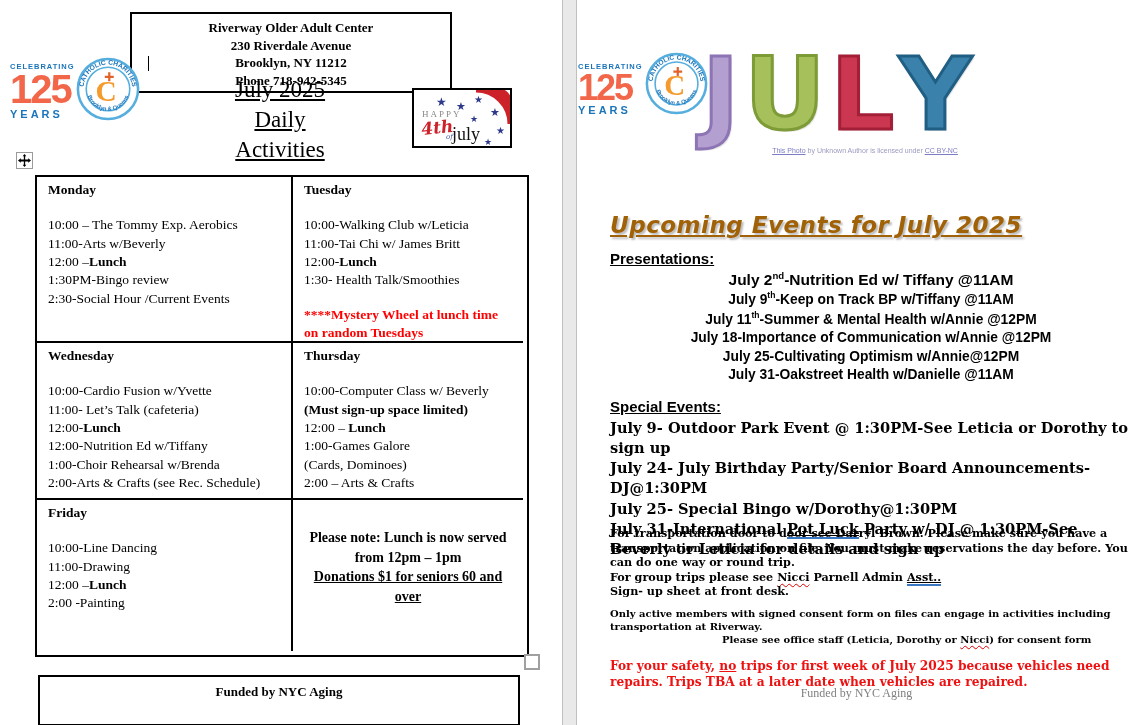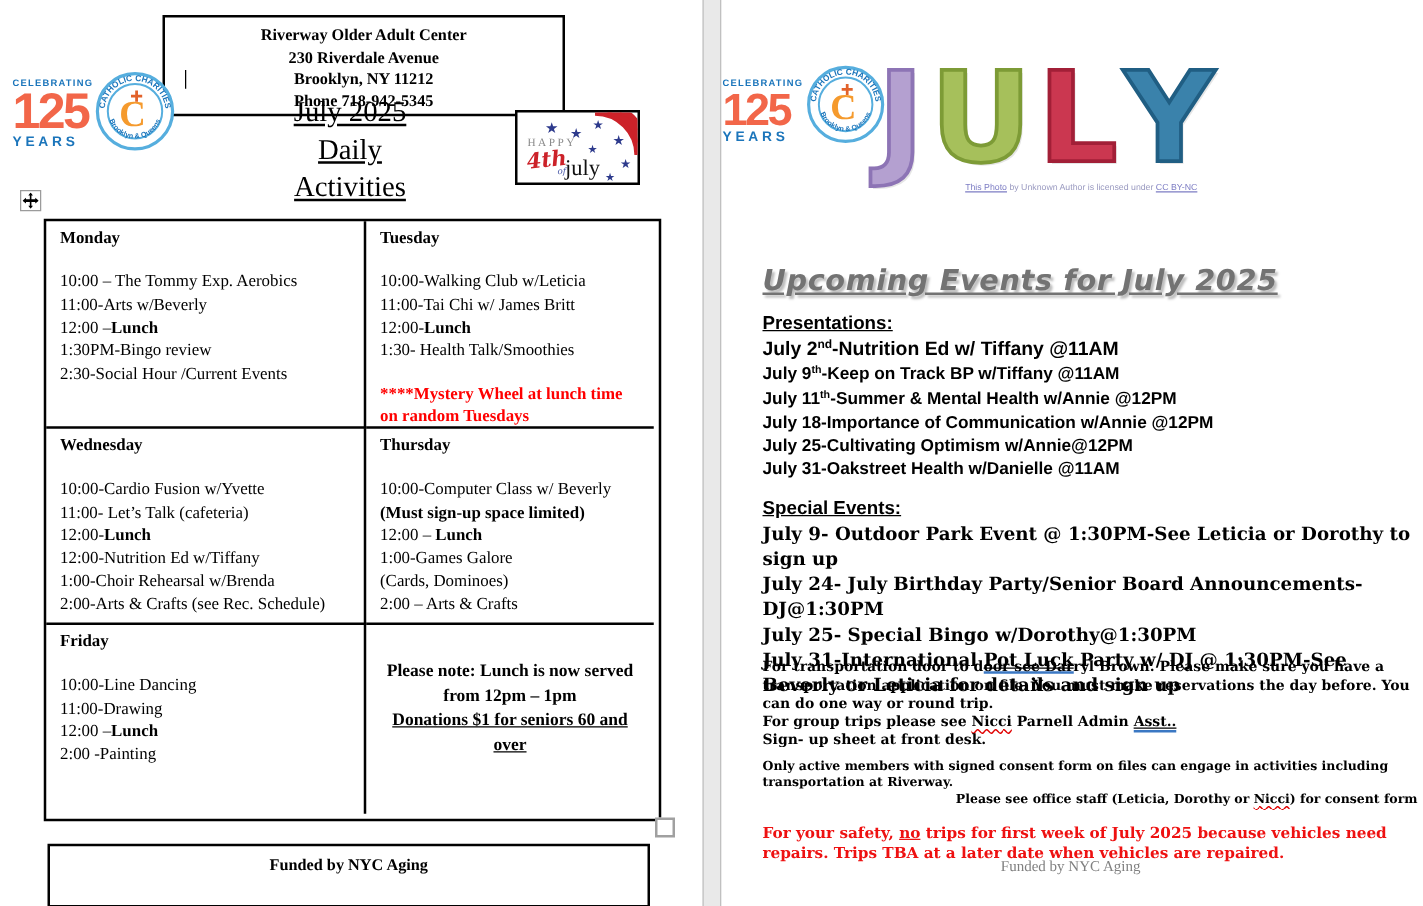--- a/index.html
+++ b/index.html
@@ -40,36 +40,36 @@
   .footer-box{left:38px;top:675px;width:478px;height:40px;border:2px solid #000;text-align:center;
               font-weight:bold;font-size:13px;padding-top:7px;}
   
   .july-word{left:702px;top:42px;width:430px;display:flex;gap:5px;
              font-family:"DejaVu Sans",sans-serif;font-weight:bold;font-size:100px;line-height:1.05;}
   .july-word span{text-shadow:2px 2px 0 rgba(0,0,0,0.10);}
   .attribution{left:700px;top:147px;width:330px;text-align:center;font-size:7px;
                font-family:"Liberation Sans",sans-serif;color:#9a9ac0;}
   .att-link{color:#7d7dc4;text-decoration:underline;}
   .events-heading{left:610px;top:212px;width:480px;font-family:"DejaVu Sans",sans-serif;
-                  font-weight:bold;font-style:italic;font-size:23px;color:#737373;letter-spacing:.5px;
+                  font-weight:bold;font-style:italic;font-size:23px;color:#a16207;letter-spacing:.5px;
                   text-shadow:2px 2px 2px #bcbcbc;}
   .events-heading span{text-decoration:underline;}
   .pres{left:610px;top:250px;width:522px;font-family:"Liberation Sans",sans-serif;font-weight:bold;}
   .sec-title{font-size:15px;margin-bottom:3px;}
   .sec-title span{text-decoration:underline;}
-  .pres-lines div{font-size:13.8px;line-height:1.36;}
+  .pres-lines div{font-size:13.8px;line-height:1.36;text-align:center;}
   .pres-lines .big{font-size:15.5px;line-height:1.3;}
   .special{left:610px;top:398px;width:527px;}
   .special .sec-title{font-family:"Liberation Sans",sans-serif;font-weight:bold;}
   .special-lines{font-family:"DejaVu Serif",serif;font-weight:bold;font-size:14.6px;line-height:1.38;}
   .notes{left:610px;top:526px;width:524px;font-family:"DejaVu Serif",serif;font-weight:bold;
          font-size:11.2px;line-height:1.3;}
   .consent{left:610px;top:607px;width:524px;font-family:"DejaVu Serif",serif;font-weight:bold;
            font-size:10px;line-height:1.3;}
-  .indent{padding-left:112px;text-align:right;}
+  .indent{padding-left:112px;}
   .warning{left:610px;top:659px;width:526px;font-family:"DejaVu Serif",serif;font-weight:bold;
            font-size:12.2px;line-height:1.28;color:#ee1111;}
   .right-footer{left:575px;top:686px;width:563px;text-align:center;color:#808080;font-size:12px;}
   
   .u{text-decoration:underline;}
   .ub{border-bottom:2px solid #3b78c3;}
   .wavy{text-decoration:underline;text-decoration-style:wavy;text-decoration-color:#e00000;
         text-decoration-thickness:1px;text-underline-offset:2px;}
   .sup{vertical-align:super;font-size:.62em;}
 </style>

